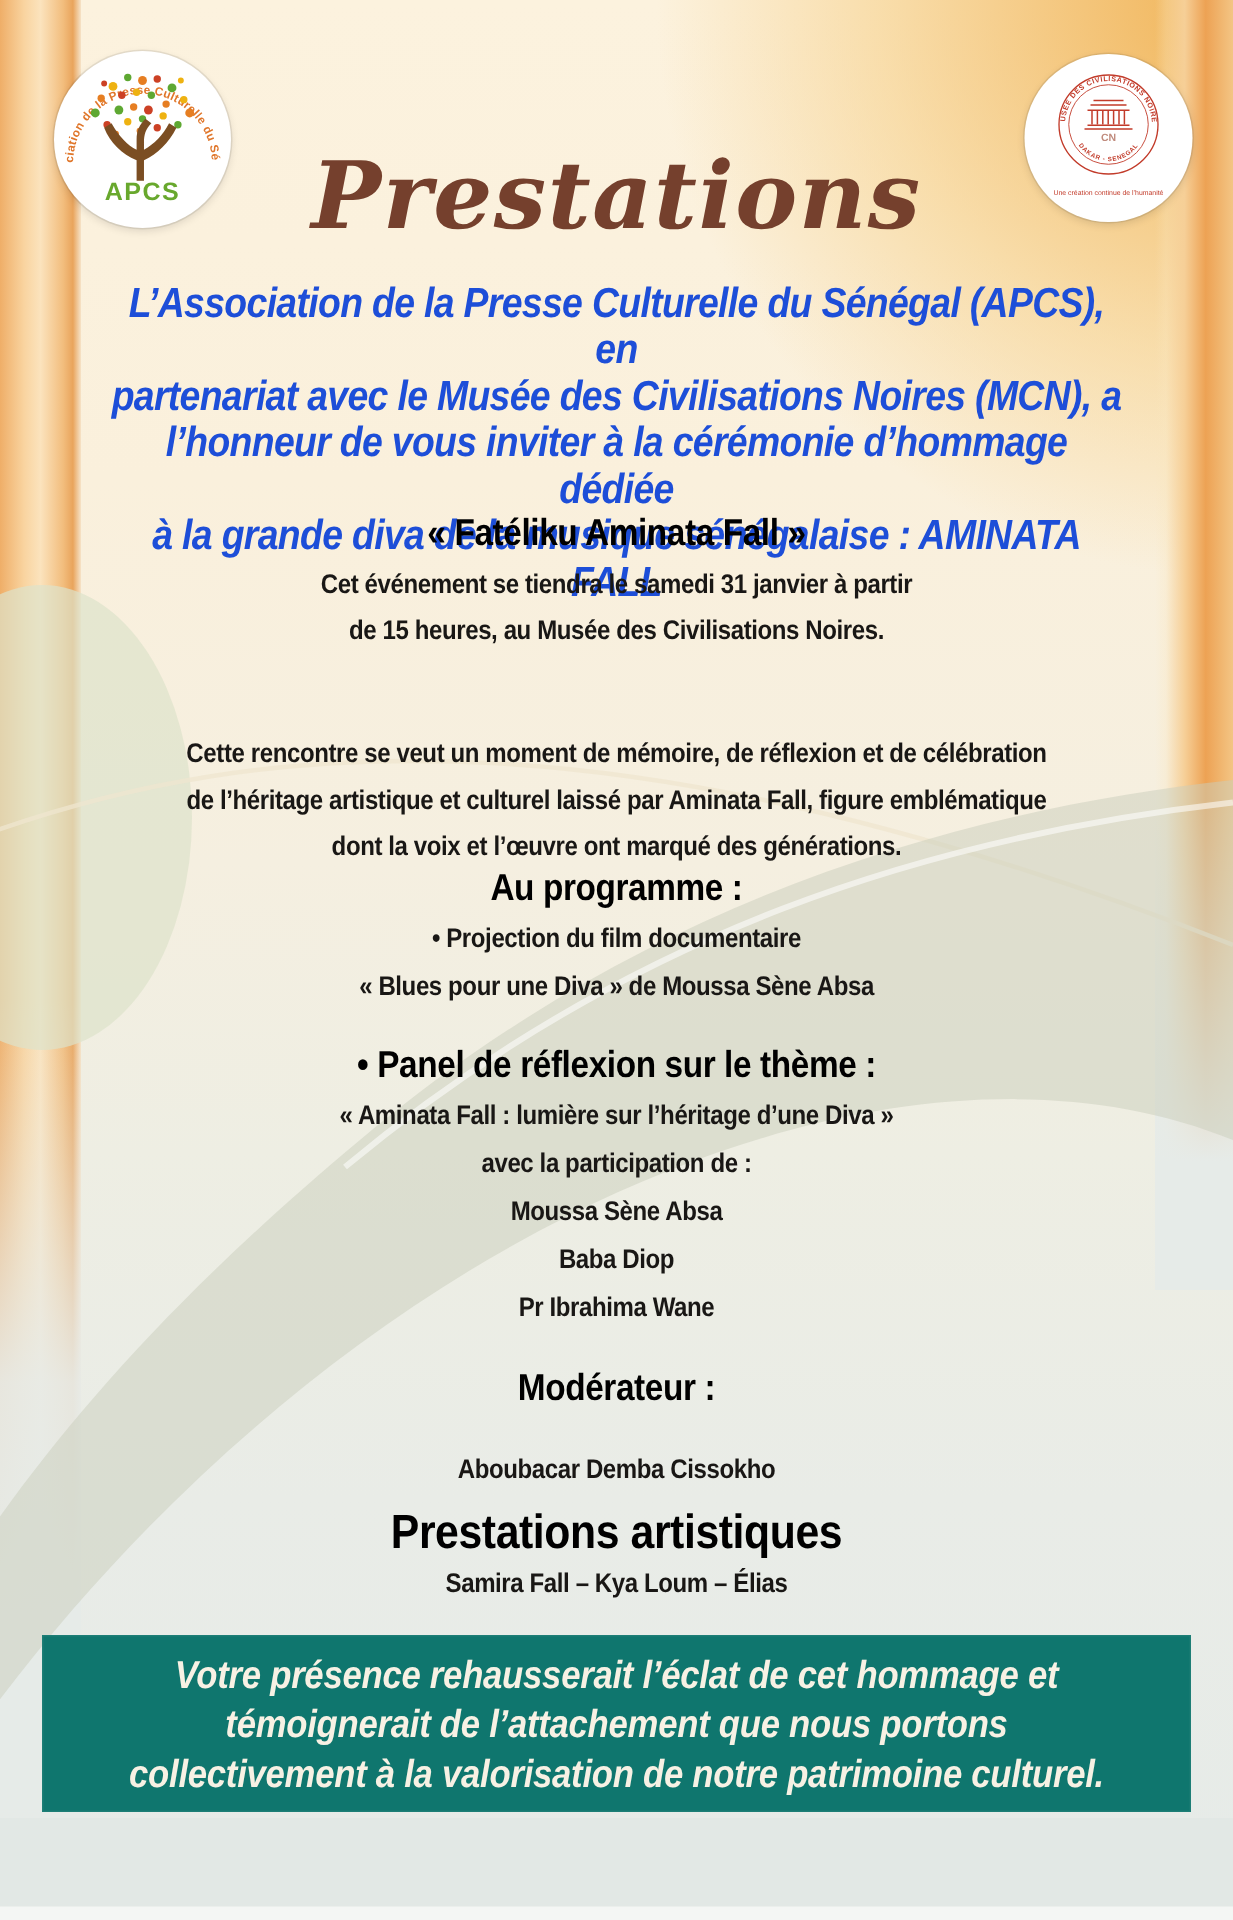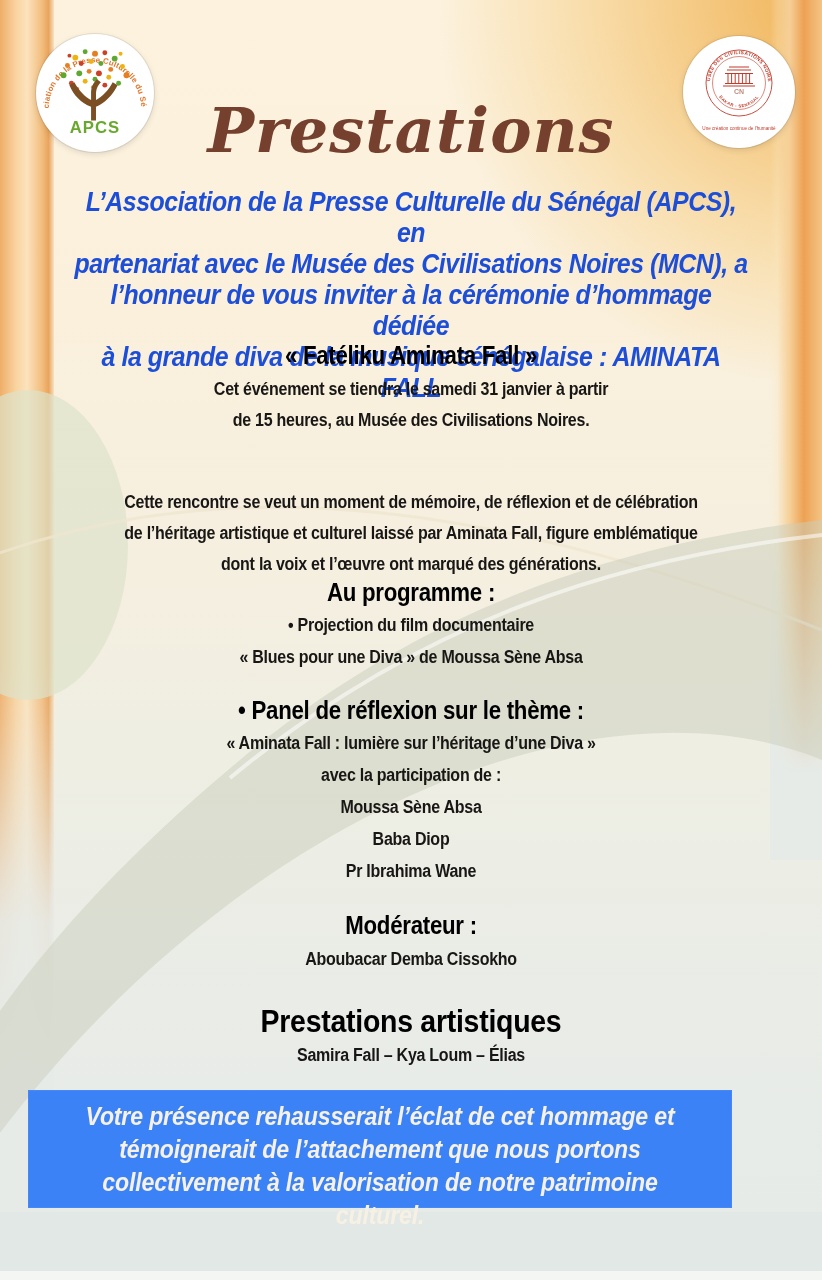--- a/index.html
+++ b/index.html
@@ -32,25 +32,25 @@
   .black{font-weight:700;font-size:18px;color:#191715;letter-spacing:-.3px;line-height:31px;}
   .brown{font-weight:700;font-size:25px;color:#000000;letter-spacing:-.3px;line-height:30px;}
   .ev-name{top:340px;}
   .ev-when{top:374px;}
   .ev-desc{top:487px;}
   .prog-h{top:577px;}
   .prog-film{top:609px;line-height:32px;}
   .panel-h{top:695px;}
   .panel-body{top:727px;line-height:32px;}
   .mod-h{top:910px;}
-  .mod-name{top:944px;}
+  .mod-name{top:964px;}
   .perf-h{top:1006px;font-size:32px;}
   .perf-names{top:1040px;}
   
-  .banner{left:28px;top:1090px;width:704px;height:118px;background:#3b82f6;
+  .banner{left:28px;top:1090px;width:766px;height:118px;background:#0f766e;
           box-shadow:inset 0 0 0 1px rgba(255,255,255,.06);}
   .banner-inner{position:absolute;left:0;right:0;top:10px;text-align:center;
           font-style:italic;font-weight:700;font-size:26px;line-height:33px;
           color:#f7f1e4;letter-spacing:-.2px;}
 </style>
 </head>
 <body>
 
 <div class="abs glow-tr"></div>
 <div class="abs stripe-left"></div>

